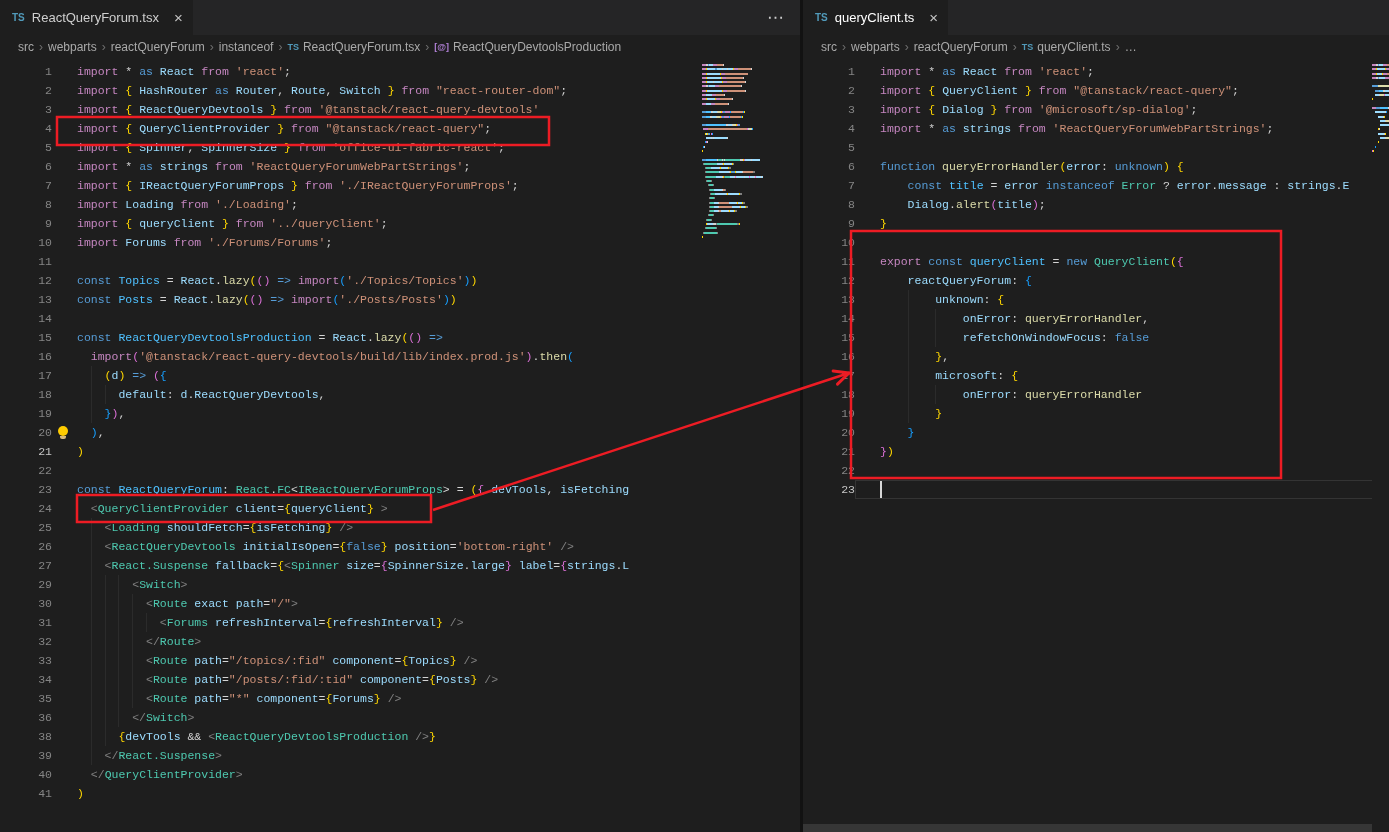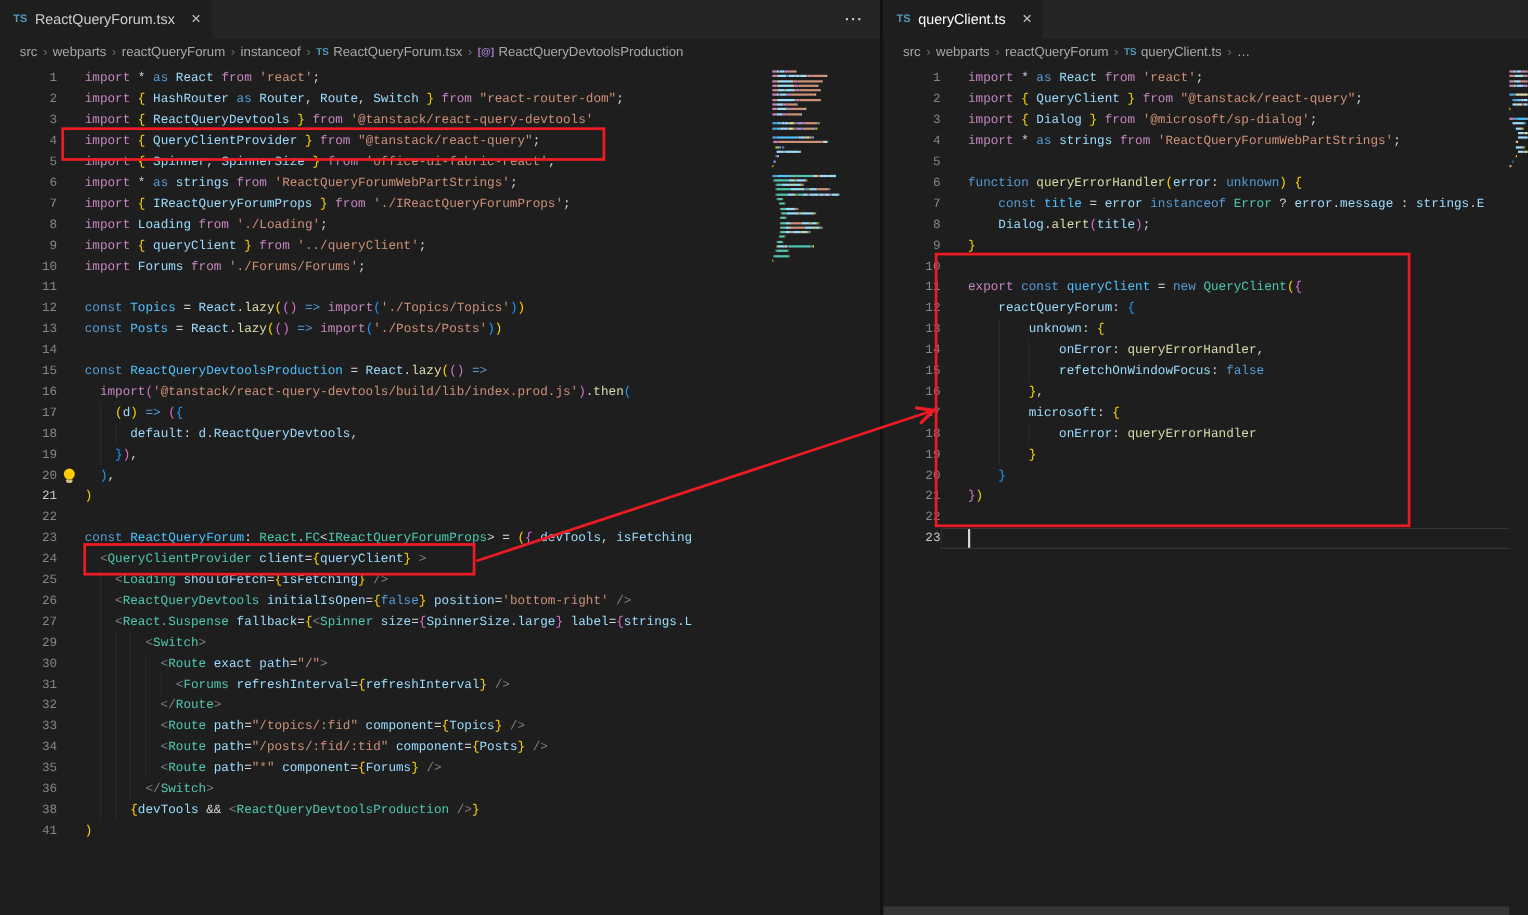--- a/index.html
+++ b/index.html
@@ -114,20 +114,22 @@
           <div class="row"><span class="ln">27</span><span class="codetext"><span class="guide" style="left: 38.8px;"></span><span style="color: rgb(212, 212, 212);">    </span><span style="color: rgb(128, 128, 128);">&lt;</span><span style="color: rgb(78, 201, 176);">React.Suspense</span><span style="color: rgb(156, 220, 254);"> fallback</span><span style="color: rgb(212, 212, 212);">=</span><span style="color: rgb(255, 215, 0);">{</span><span style="color: rgb(128, 128, 128);">&lt;</span><span style="color: rgb(78, 201, 176);">Spinner</span><span style="color: rgb(156, 220, 254);"> size</span><span style="color: rgb(212, 212, 212);">=</span><span style="color: rgb(218, 112, 214);">{</span><span style="color: rgb(156, 220, 254);">SpinnerSize</span><span style="color: rgb(212, 212, 212);">.</span><span style="color: rgb(156, 220, 254);">large</span><span style="color: rgb(218, 112, 214);">}</span><span style="color: rgb(156, 220, 254);"> label</span><span style="color: rgb(212, 212, 212);">=</span><span style="color: rgb(218, 112, 214);">{</span><span style="color: rgb(156, 220, 254);">strings</span><span style="color: rgb(212, 212, 212);">.</span><span style="color: rgb(156, 220, 254);">L</span></span></div>
           <div class="row"><span class="ln">29</span><span class="codetext"><span class="guide" style="left: 38.8px;"></span><span class="guide" style="left: 52.6px;"></span><span class="guide" style="left: 66.4px;"></span><span style="color: rgb(212, 212, 212);">        </span><span style="color: rgb(128, 128, 128);">&lt;</span><span style="color: rgb(78, 201, 176);">Switch</span><span style="color: rgb(128, 128, 128);">&gt;</span></span></div>
           <div class="row"><span class="ln">30</span><span class="codetext"><span class="guide" style="left: 38.8px;"></span><span class="guide" style="left: 52.6px;"></span><span class="guide" style="left: 66.4px;"></span><span class="guide" style="left: 80.2px;"></span><span style="color: rgb(212, 212, 212);">          </span><span style="color: rgb(128, 128, 128);">&lt;</span><span style="color: rgb(78, 201, 176);">Route</span><span style="color: rgb(156, 220, 254);"> exact path</span><span style="color: rgb(212, 212, 212);">=</span><span style="color: rgb(206, 145, 120);">"/"</span><span style="color: rgb(128, 128, 128);">&gt;</span></span></div>
           <div class="row"><span class="ln">31</span><span class="codetext"><span class="guide" style="left: 38.8px;"></span><span class="guide" style="left: 52.6px;"></span><span class="guide" style="left: 66.4px;"></span><span class="guide" style="left: 80.2px;"></span><span class="guide" style="left: 94px;"></span><span style="color: rgb(212, 212, 212);">            </span><span style="color: rgb(128, 128, 128);">&lt;</span><span style="color: rgb(78, 201, 176);">Forums</span><span style="color: rgb(156, 220, 254);"> refreshInterval</span><span style="color: rgb(212, 212, 212);">=</span><span style="color: rgb(255, 215, 0);">{</span><span style="color: rgb(156, 220, 254);">refreshInterval</span><span style="color: rgb(255, 215, 0);">}</span><span style="color: rgb(128, 128, 128);"> /&gt;</span></span></div>
           <div class="row"><span class="ln">32</span><span class="codetext"><span class="guide" style="left: 38.8px;"></span><span class="guide" style="left: 52.6px;"></span><span class="guide" style="left: 66.4px;"></span><span class="guide" style="left: 80.2px;"></span><span style="color: rgb(212, 212, 212);">          </span><span style="color: rgb(128, 128, 128);">&lt;/</span><span style="color: rgb(78, 201, 176);">Route</span><span style="color: rgb(128, 128, 128);">&gt;</span></span></div>
           <div class="row"><span class="ln">33</span><span class="codetext"><span class="guide" style="left: 38.8px;"></span><span class="guide" style="left: 52.6px;"></span><span class="guide" style="left: 66.4px;"></span><span class="guide" style="left: 80.2px;"></span><span style="color: rgb(212, 212, 212);">          </span><span style="color: rgb(128, 128, 128);">&lt;</span><span style="color: rgb(78, 201, 176);">Route</span><span style="color: rgb(156, 220, 254);"> path</span><span style="color: rgb(212, 212, 212);">=</span><span style="color: rgb(206, 145, 120);">"/topics/:fid"</span><span style="color: rgb(156, 220, 254);"> component</span><span style="color: rgb(212, 212, 212);">=</span><span style="color: rgb(255, 215, 0);">{</span><span style="color: rgb(156, 220, 254);">Topics</span><span style="color: rgb(255, 215, 0);">}</span><span style="color: rgb(128, 128, 128);"> /&gt;</span></span></div>
           <div class="row"><span class="ln">34</span><span class="codetext"><span class="guide" style="left: 38.8px;"></span><span class="guide" style="left: 52.6px;"></span><span class="guide" style="left: 66.4px;"></span><span class="guide" style="left: 80.2px;"></span><span style="color: rgb(212, 212, 212);">          </span><span style="color: rgb(128, 128, 128);">&lt;</span><span style="color: rgb(78, 201, 176);">Route</span><span style="color: rgb(156, 220, 254);"> path</span><span style="color: rgb(212, 212, 212);">=</span><span style="color: rgb(206, 145, 120);">"/posts/:fid/:tid"</span><span style="color: rgb(156, 220, 254);"> component</span><span style="color: rgb(212, 212, 212);">=</span><span style="color: rgb(255, 215, 0);">{</span><span style="color: rgb(156, 220, 254);">Posts</span><span style="color: rgb(255, 215, 0);">}</span><span style="color: rgb(128, 128, 128);"> /&gt;</span></span></div>
           <div class="row"><span class="ln">35</span><span class="codetext"><span class="guide" style="left: 38.8px;"></span><span class="guide" style="left: 52.6px;"></span><span class="guide" style="left: 66.4px;"></span><span class="guide" style="left: 80.2px;"></span><span style="color: rgb(212, 212, 212);">          </span><span style="color: rgb(128, 128, 128);">&lt;</span><span style="color: rgb(78, 201, 176);">Route</span><span style="color: rgb(156, 220, 254);"> path</span><span style="color: rgb(212, 212, 212);">=</span><span style="color: rgb(206, 145, 120);">"*"</span><span style="color: rgb(156, 220, 254);"> component</span><span style="color: rgb(212, 212, 212);">=</span><span style="color: rgb(255, 215, 0);">{</span><span style="color: rgb(156, 220, 254);">Forums</span><span style="color: rgb(255, 215, 0);">}</span><span style="color: rgb(128, 128, 128);"> /&gt;</span></span></div>
           <div class="row"><span class="ln">36</span><span class="codetext"><span class="guide" style="left: 38.8px;"></span><span class="guide" style="left: 52.6px;"></span><span class="guide" style="left: 66.4px;"></span><span style="color: rgb(212, 212, 212);">        </span><span style="color: rgb(128, 128, 128);">&lt;/</span><span style="color: rgb(78, 201, 176);">Switch</span><span style="color: rgb(128, 128, 128);">&gt;</span></span></div>
           <div class="row"><span class="ln">38</span><span class="codetext"><span class="guide" style="left: 38.8px;"></span><span class="guide" style="left: 52.6px;"></span><span style="color: rgb(212, 212, 212);">      </span><span style="color: rgb(255, 215, 0);">{</span><span style="color: rgb(156, 220, 254);">devTools</span><span style="color: rgb(212, 212, 212);"> &amp;&amp; </span><span style="color: rgb(128, 128, 128);">&lt;</span><span style="color: rgb(78, 201, 176);">ReactQueryDevtoolsProduction</span><span style="color: rgb(128, 128, 128);"> /&gt;</span><span style="color: rgb(255, 215, 0);">}</span></span></div>
+          <div class="row"><span class="ln">39</span><span class="codetext"><span class="guide" style="left: 38.8px;"></span><span style="color: rgb(212, 212, 212);">    </span><span style="color: rgb(128, 128, 128);">&lt;/</span><span style="color: rgb(78, 201, 176);">React.Suspense</span><span style="color: rgb(128, 128, 128);">&gt;</span></span></div>
+          <div class="row"><span class="ln">40</span><span class="codetext"><span style="color: rgb(212, 212, 212);">  </span><span style="color: rgb(128, 128, 128);">&lt;/</span><span style="color: rgb(78, 201, 176);">QueryClientProvider</span><span style="color: rgb(128, 128, 128);">&gt;</span></span></div>
           <div class="row"><span class="ln">41</span><span class="codetext"><span style="color: rgb(255, 215, 0);">)</span></span></div>
         </div>
       <div class="minimap" id="minimap-left">
           <div class="mm-row"><span style="width: 4px; background: rgb(197, 134, 192);"></span><span style="width: 2px; background: rgb(212, 212, 212);"></span><span style="width: 1px; background: rgb(86, 156, 214);"></span><span style="width: 4px; background: rgb(156, 220, 254);"></span><span style="width: 4px; background: rgb(197, 134, 192);"></span><span style="width: 6px; background: rgb(206, 145, 120);"></span><span style="width: 1px; background: rgb(212, 212, 212);"></span></div>
           <div class="mm-row"><span style="width: 4px; background: rgb(197, 134, 192);"></span><span style="width: 1px; background: rgb(255, 215, 0);"></span><span style="width: 8px; background: rgb(156, 220, 254);"></span><span style="width: 2px; background: rgb(86, 156, 214);"></span><span style="width: 5px; background: rgb(156, 220, 254);"></span><span style="width: 1px; background: rgb(212, 212, 212);"></span><span style="width: 4px; background: rgb(156, 220, 254);"></span><span style="width: 1px; background: rgb(212, 212, 212);"></span><span style="width: 5px; background: rgb(156, 220, 254);"></span><span style="width: 1px; background: rgb(255, 215, 0);"></span><span style="width: 4px; background: rgb(197, 134, 192);"></span><span style="width: 13px; background: rgb(206, 145, 120);"></span><span style="width: 1px; background: rgb(212, 212, 212);"></span></div>
           <div class="mm-row"><span style="width: 4px; background: rgb(197, 134, 192);"></span><span style="width: 1px; background: rgb(255, 215, 0);"></span><span style="width: 13px; background: rgb(156, 220, 254);"></span><span style="width: 1px; background: rgb(255, 215, 0);"></span><span style="width: 4px; background: rgb(197, 134, 192);"></span><span style="width: 23px; background: rgb(206, 145, 120);"></span></div>
           <div class="mm-row"><span style="width: 4px; background: rgb(197, 134, 192);"></span><span style="width: 1px; background: rgb(255, 215, 0);"></span><span style="width: 14px; background: rgb(156, 220, 254);"></span><span style="width: 1px; background: rgb(255, 215, 0);"></span><span style="width: 4px; background: rgb(197, 134, 192);"></span><span style="width: 17px; background: rgb(206, 145, 120);"></span><span style="width: 1px; background: rgb(212, 212, 212);"></span></div>
           <div class="mm-row"><span style="width: 4px; background: rgb(197, 134, 192);"></span><span style="width: 1px; background: rgb(255, 215, 0);"></span><span style="width: 6px; background: rgb(156, 220, 254);"></span><span style="width: 1px; background: rgb(212, 212, 212);"></span><span style="width: 8px; background: rgb(156, 220, 254);"></span><span style="width: 1px; background: rgb(255, 215, 0);"></span><span style="width: 4px; background: rgb(197, 134, 192);"></span><span style="width: 18px; background: rgb(206, 145, 120);"></span><span style="width: 1px; background: rgb(212, 212, 212);"></span></div>
           <div class="mm-row"><span style="width: 4px; background: rgb(197, 134, 192);"></span><span style="width: 2px; background: rgb(212, 212, 212);"></span><span style="width: 1px; background: rgb(86, 156, 214);"></span><span style="width: 6px; background: rgb(156, 220, 254);"></span><span style="width: 4px; background: rgb(197, 134, 192);"></span><span style="width: 22px; background: rgb(206, 145, 120);"></span><span style="width: 1px; background: rgb(212, 212, 212);"></span></div>
           <div class="mm-row"><span style="width: 4px; background: rgb(197, 134, 192);"></span><span style="width: 1px; background: rgb(255, 215, 0);"></span><span style="width: 15px; background: rgb(156, 220, 254);"></span><span style="width: 1px; background: rgb(255, 215, 0);"></span><span style="width: 4px; background: rgb(197, 134, 192);"></span><span style="width: 18px; background: rgb(206, 145, 120);"></span><span style="width: 1px; background: rgb(212, 212, 212);"></span></div>

